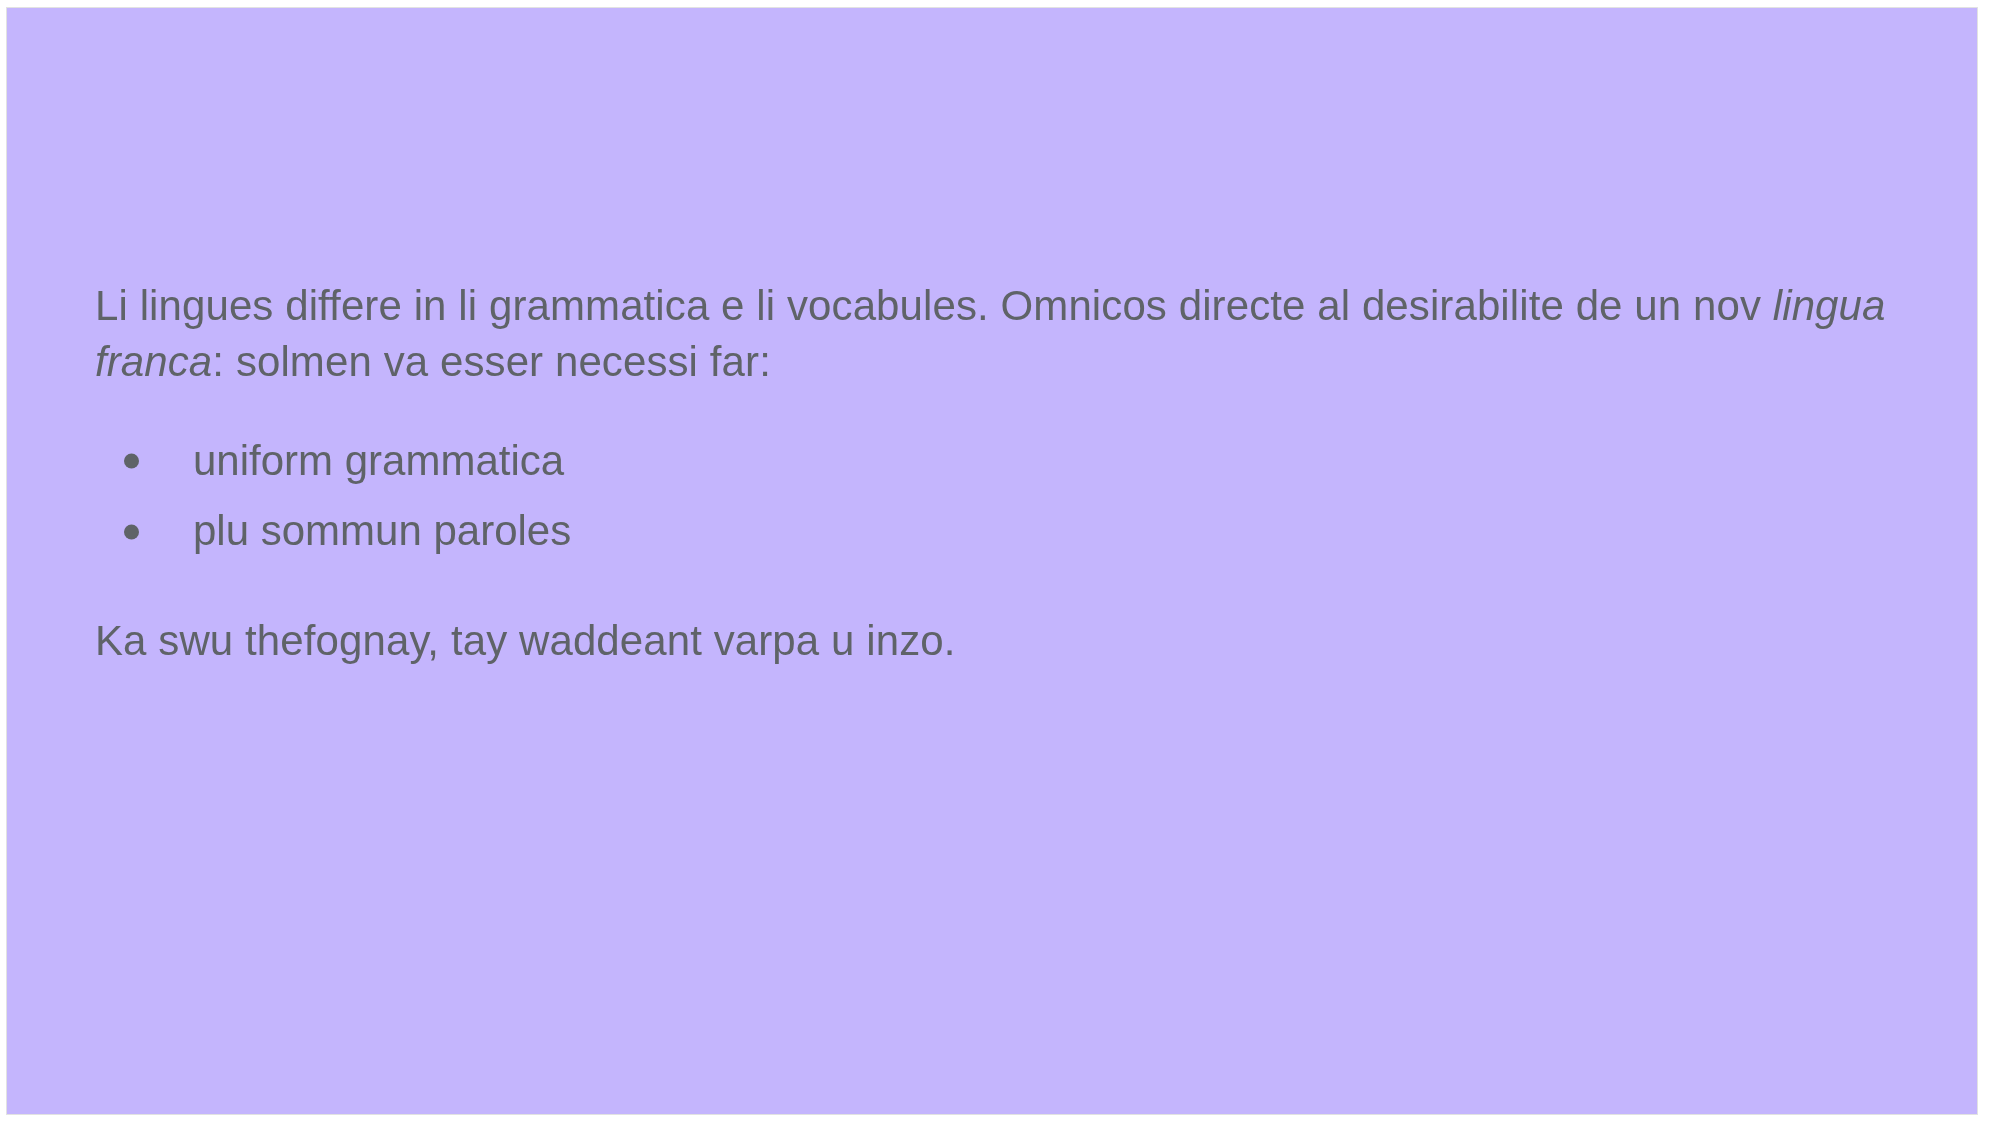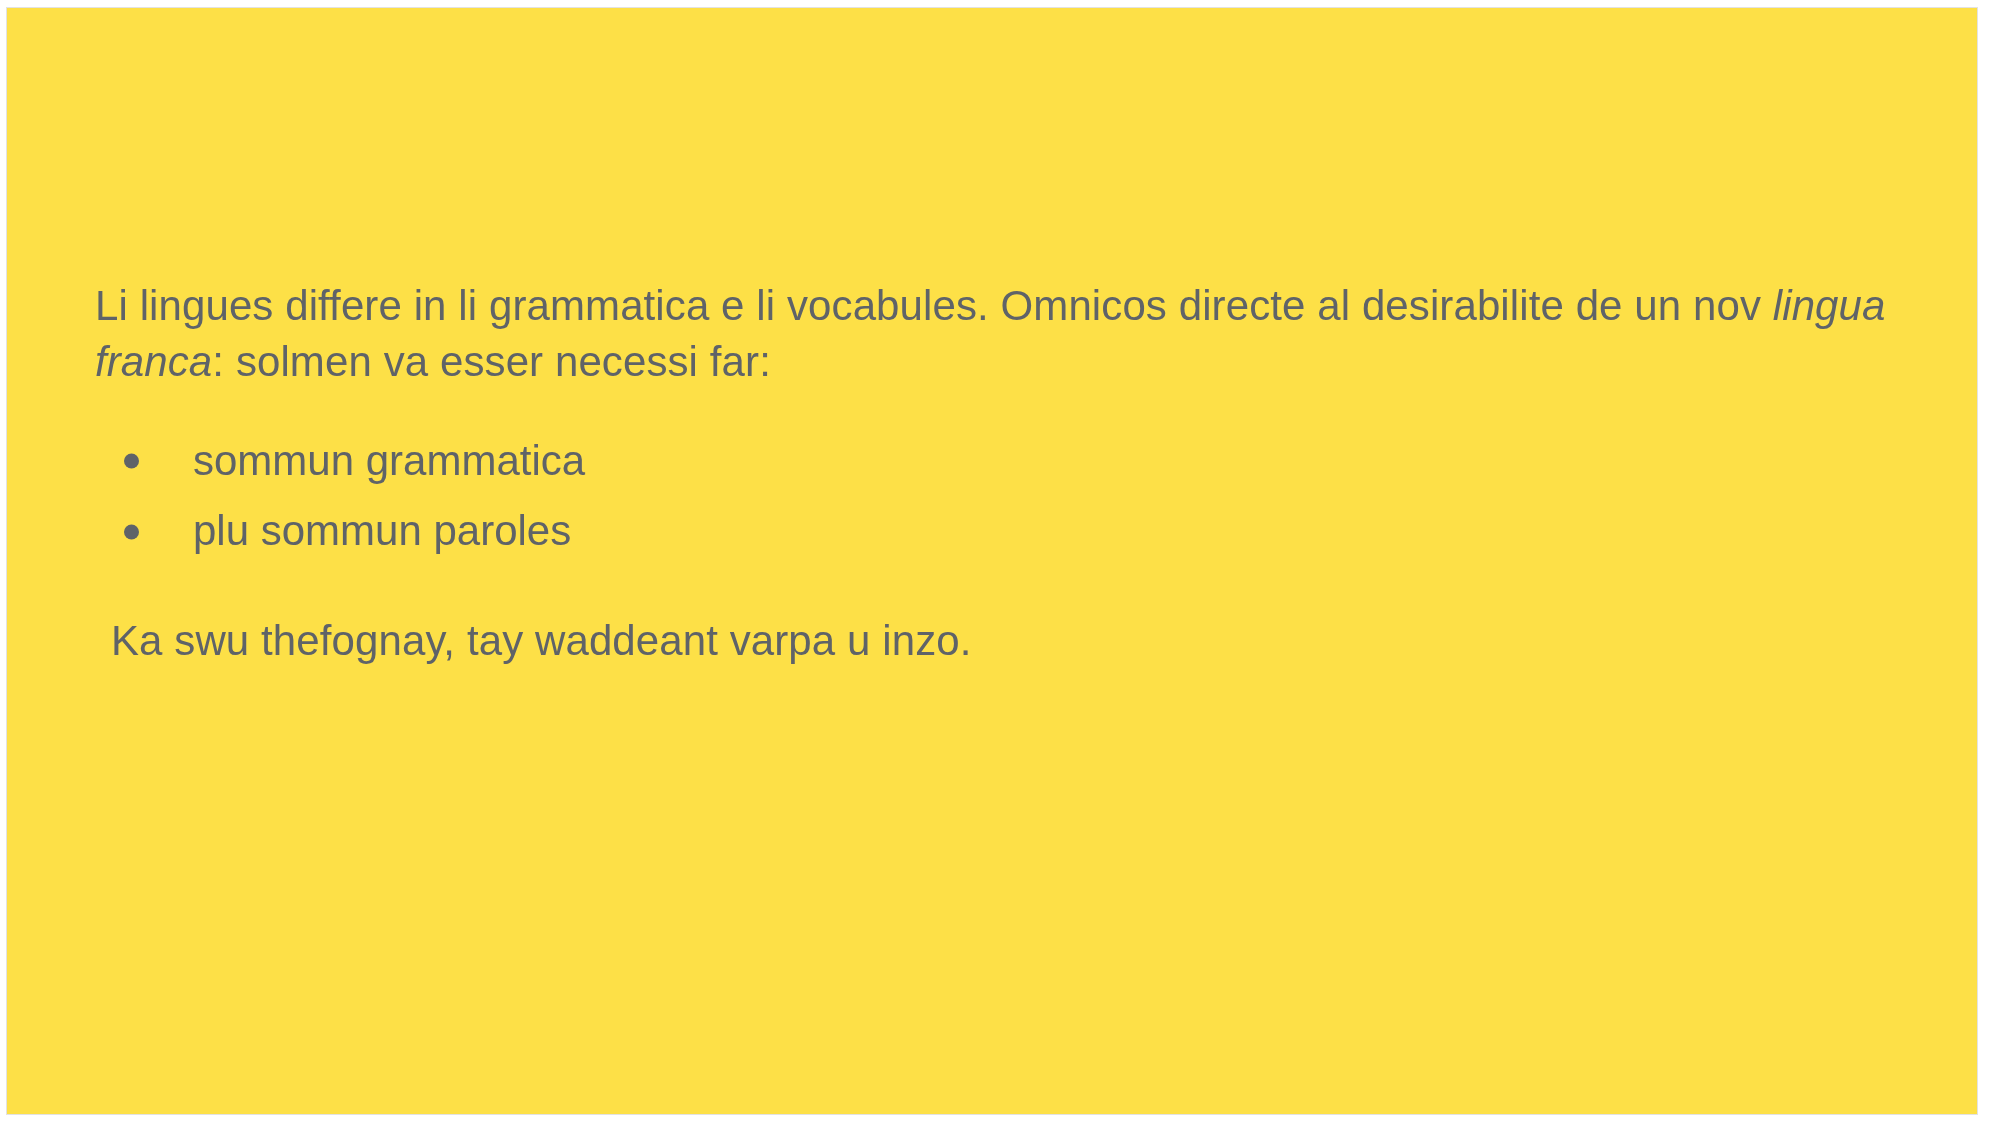--- a/index.html
+++ b/index.html
@@ -13,21 +13,21 @@
     font-family: "Liberation Sans", sans-serif;
     -webkit-font-smoothing: antialiased;
   }
 
   .slide-frame {
     position: absolute;
     left: 6px;
     top: 7px;
     width: 1972px;
     height: 1108px;
-    background: #fde047;
+    background: #c4b5fd;
     border: 1px solid #e2e2e2;
     box-sizing: border-box;
     overflow: hidden;
   }
 
   .content-body {
     position: absolute;
     left: 88px;
     top: 270px;
     width: 1810px;
@@ -68,35 +68,34 @@
     transform: translateY(-50%);
     width: 15px;
     height: 15px;
     border-radius: 50%;
     background: #5f6368;
     display: block;
   }
 
   .closing-paragraph {
     margin-top: 54px;
-    margin-left: 16px;
   }
 </style>
 </head>
 <body>
 
 <div class="slide-frame">
   <div class="content-body">
 
     <p class="paragraph"><span>Li lingues differe in li grammatica e li vocabules. Omnicos directe al desirabilite de un nov </span><span class="italic">lingua franca</span><span>: solmen va esser necessi far:</span></p>
 
     <ul class="bullet-list">
       <li>
         <span class="bullet-dot"></span>
-        <span>sommun grammatica</span>
+        <span>uniform grammatica</span>
       </li>
       <li>
         <span class="bullet-dot"></span>
         <span>plu sommun paroles</span>
       </li>
     </ul>
 
     <p class="paragraph closing-paragraph">Ka swu thefognay, tay waddeant varpa u inzo.</p>
 
   </div>

